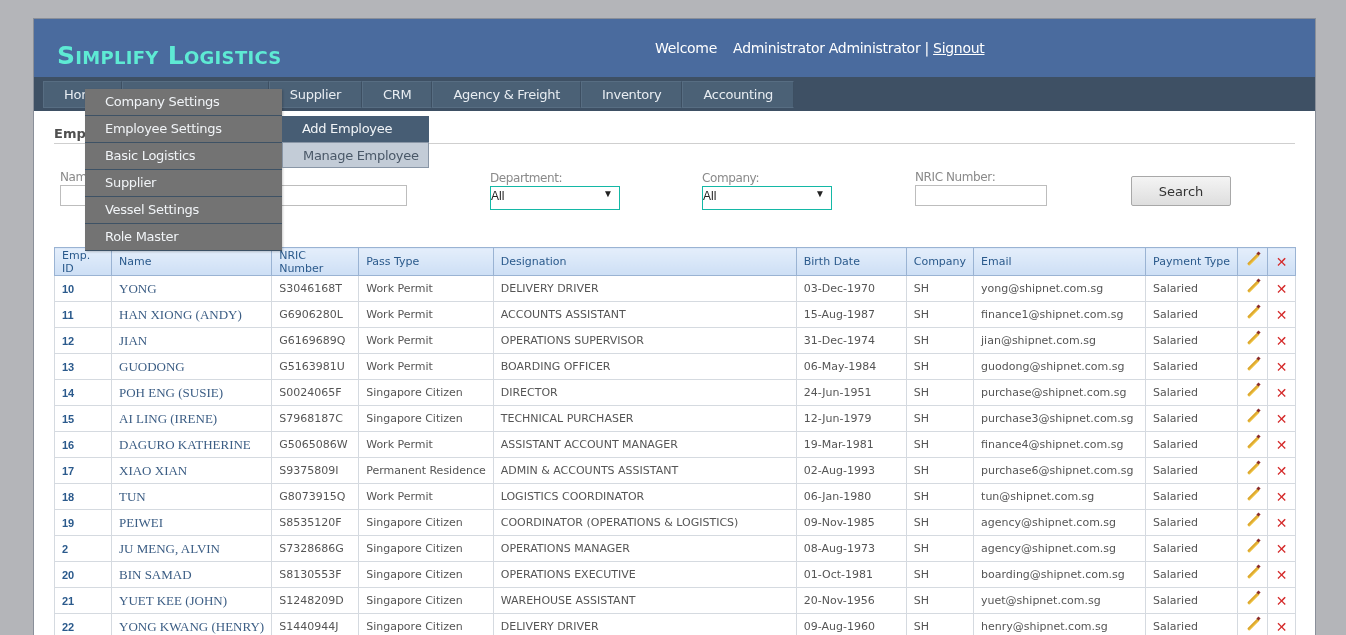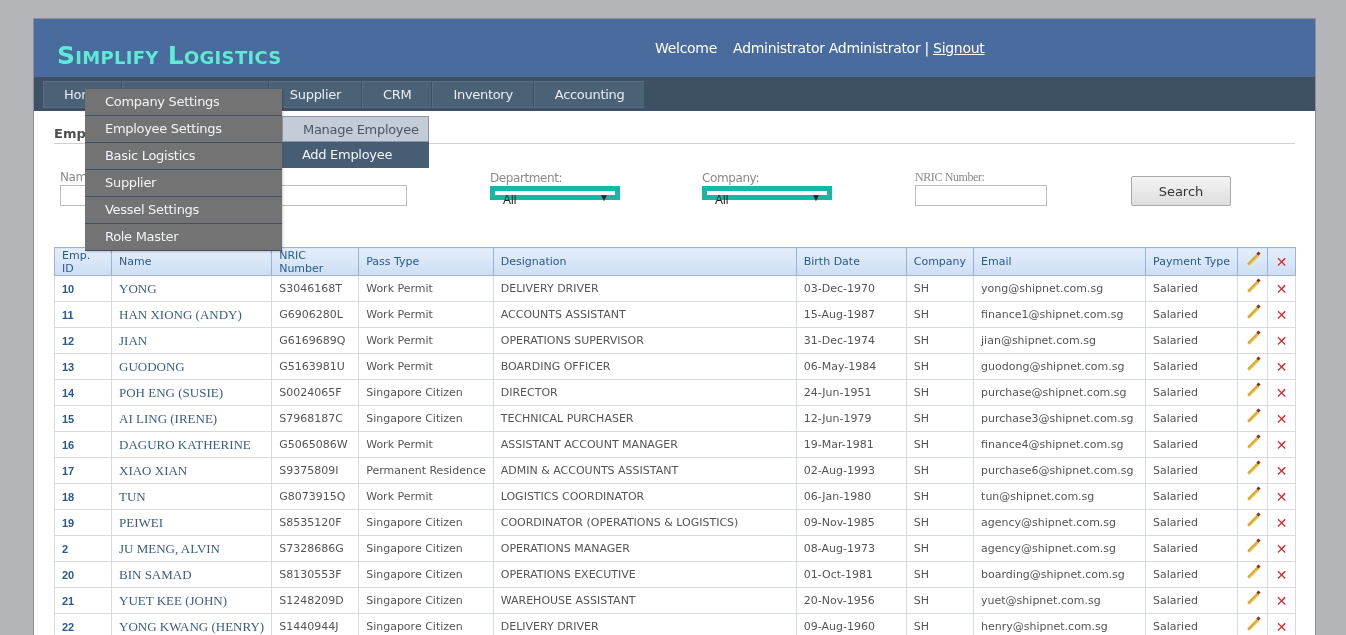--- a/index.html
+++ b/index.html
@@ -24,21 +24,21 @@
   .submenu { position: absolute; left: 282px; top: 116px; width: 147px; z-index: 11; }
   .sub-item { height: 26px; line-height: 26px; padding-left: 20px; font-size: 13px; font-family: "DejaVu Sans", sans-serif; cursor: pointer; letter-spacing: -0.3px; }
   .sub-item.dark { background: #475d74; color: #f1f4f7; }
   .sub-item.light { background: #c3ccd7; color: #4a5868; border: 1px solid #8996a6; }
 
   .page-title { position: absolute; left: 20px; top: 107px; font-weight: bold; font-size: 13px; color: #505050; font-family: "DejaVu Sans", sans-serif; }
   .title-rule { position: absolute; left: 20px; top: 124px; width: 1241px; height: 1px; background: #cfcfcf; }
 
   .filter-label { position: absolute; font-size: 12px; color: #8a8a8a; font-family: "DejaVu Sans", sans-serif; letter-spacing: -0.4px; }
   .filter-input { position: absolute; height: 21px; border: 1px solid #bdbdbd; background: #fff; font-size: 12px; padding: 0 3px; }
-  .filter-select { position: absolute; height: 14px; border: 5px solid #14b8a6; background: #fff; font-size: 12px; padding: 2px 8px; color: #222; }
+  .filter-select { position: absolute; height: 24px; border: 1px solid #14b8a6; background: #fff; font-size: 12px; padding: 2px 0; color: #222; }
   .filter-select .arrow { position: absolute; right: 6px; top: 1px; font-size: 10px; }
   .search-btn { position: absolute; left: 1097px; top: 157px; width: 100px; height: 30px; border: 1px solid #a8a8a8; border-radius: 2px; background: linear-gradient(#f4f4f4, #dedede); font-size: 13px; color: #333; cursor: pointer; font-family: "DejaVu Sans", sans-serif; }
 
   .grid { position: absolute; left: 20px; top: 228px; border-collapse: collapse; font-family: "DejaVu Sans", sans-serif; font-size: 11px; }
   .grid th { height: 28px; background: linear-gradient(#e4eefb, #cddff5); color: #2b5a8c; font-weight: normal; text-align: left; padding: 0 7px; border: 1px solid #9ab3d3; font-size: 11px; }
   .grid td { height: 26px; padding: 0 7px; border: 1px solid #d5dae0; color: #555; white-space: nowrap; }
   .grid td.id { color: #2b5a8c; font-weight: bold; font-family: "Liberation Sans", sans-serif; font-size: 11px; }
   .grid td.name { color: #3b5d84; font-family: "Liberation Serif", serif; font-size: 13px; }
   .grid td.icon-cell, .grid th.icon-cell { text-align: center; padding: 0; }
   .pencil { display: inline-block; width: 14px; height: 14px; position: relative; }
@@ -59,20 +59,21 @@
       <a class="signout">Signout</a>
     </div>
   </div>
 
   <div class="navbar">
     <div class="nav" id="nav">
         <div class="nav-item">Home</div>
         <div class="nav-item active">Manage Settings</div>
         <div class="nav-item">Supplier</div>
         <div class="nav-item">CRM</div>
+        <div class="nav-item">Agency &amp; Freight</div>
         <div class="nav-item">Inventory</div>
         <div class="nav-item">Accounting</div>
       </div>
   </div>
 
   <div class="page-title">Employee Details</div>
   <div class="title-rule"></div>
 
   <div class="filter-label" style="left:26px;top:151px;">Name:</div>
   <input class="filter-input" style="left: 26px; top: 166px; width: 347px;" value="">
@@ -82,21 +83,21 @@
     <span>All</span>
     <span class="arrow">▼</span>
   </div>
 
   <div class="filter-label" style="left:668px;top:152px;">Company:</div>
   <div class="filter-select" style="left:668px;top:167px;width:130px;">
     <span>All</span>
     <span class="arrow">▼</span>
   </div>
 
-  <div class="filter-label" style="left:881px;top:151px;font-family:Liberation Serif, serif;">NRIC Number:</div>
+  <div class="filter-label" style="left:881px;top:151px;">NRIC Number:</div>
   <input class="filter-input" style="left: 881px; top: 166px; width: 132px;" value="">
 
   <button class="search-btn">Search</button>
 
   <table class="grid">
     <thead>
       <tr id="head-row">
           <th style="width: 57px;">Emp. ID</th>
           <th style="width: 158px;">Name</th>
           <th style="width: 87px;">NRIC Number</th>
@@ -299,15 +300,15 @@
 
 <div class="dropdown" id="dropdown">
     <div class="dd-item">Company Settings</div>
     <div class="dd-item">Employee Settings</div>
     <div class="dd-item">Basic Logistics</div>
     <div class="dd-item">Supplier</div>
     <div class="dd-item">Vessel Settings</div>
     <div class="dd-item">Role Master</div>
   </div>
 <div class="submenu">
+  <div class="sub-item dark">Add Employee</div>
   <div class="sub-item light">Manage Employee</div>
-  <div class="sub-item dark">Add Employee</div>
 </div>
 
 </body></html>

